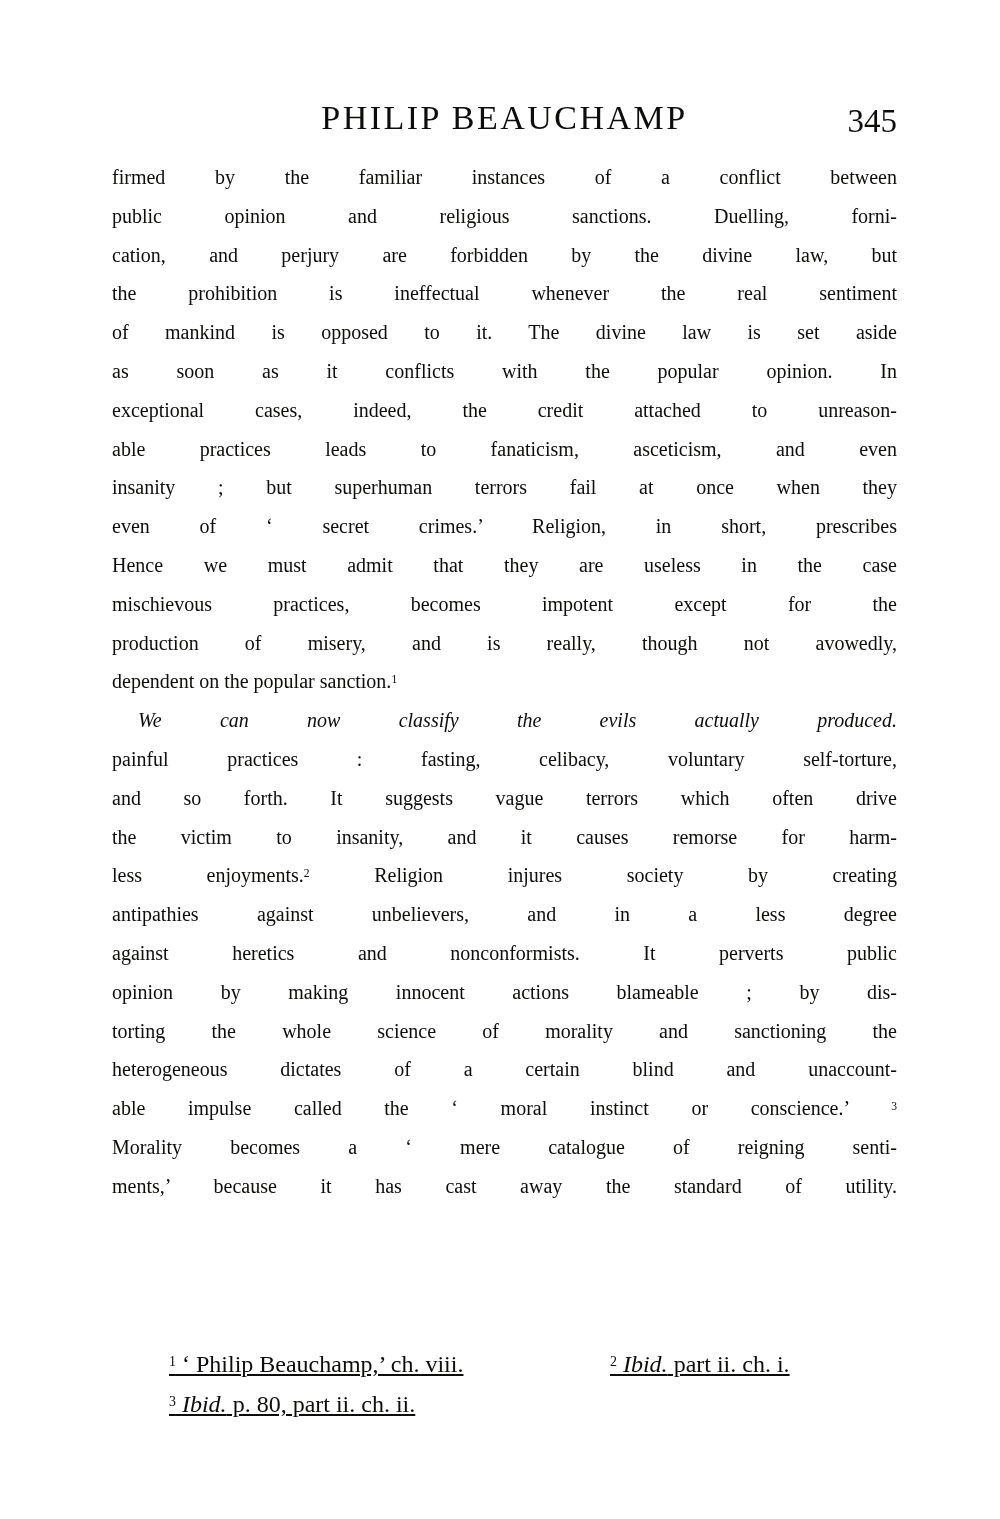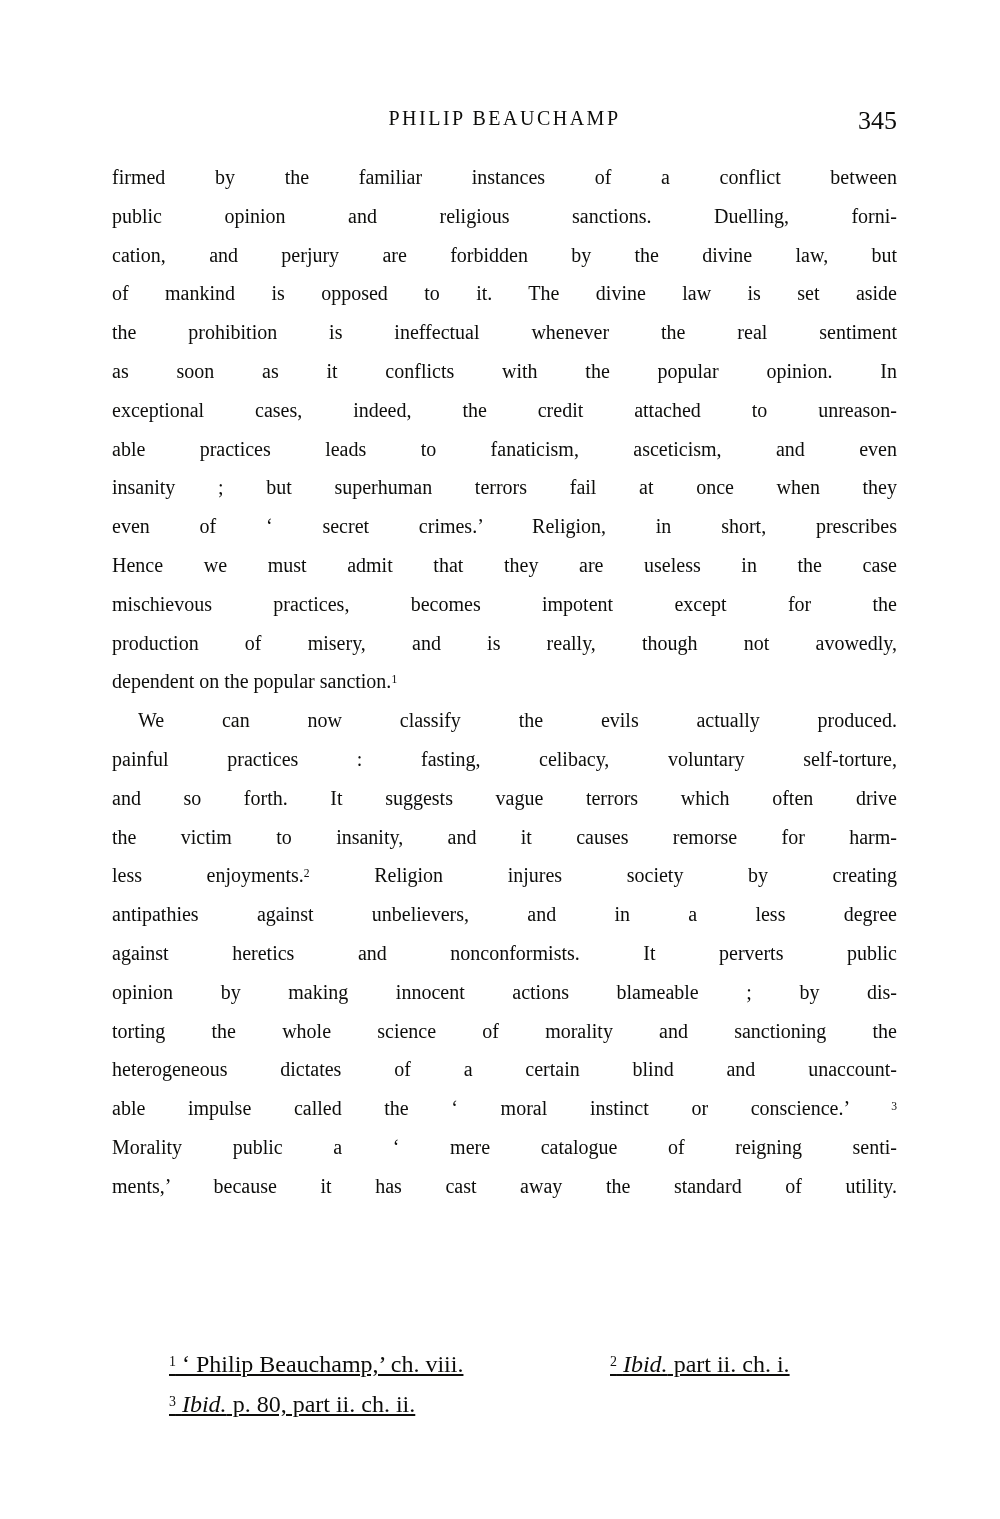--- a/index.html
+++ b/index.html
@@ -19,44 +19,44 @@
   .running-head {
     position: absolute;
     left: 112px;
     top: 100px;
     width: 785px;
     height: 40px;
   }
   .head-title {
     display: block;
     text-align: center;
-    font-size: 20px;
+    font-size: 34px;
     letter-spacing: 2.5px;
     line-height: 36px;
   }
   .page-num {
     position: absolute;
     right: 0;
     top: 3px;
-    font-size: 26px;
+    font-size: 33px;
     line-height: 36px;
   }
 
   
   .body-text {
     position: absolute;
     left: 112px;
     top: 158px;
     width: 785px;
     font-size: 20px;
     line-height: 38.8px;
   }
   .line { text-align: justify; white-space: normal; }
   .line.j { text-align-last: justify; }
-  .line.ind { text-indent: 26px; }
+  .line.ind { text-indent: 26px; font-style: italic; }
 
   sup {
     font-size: 0.58em;
     line-height: 0;
     position: relative;
     top: -0.45em;
     vertical-align: baseline;
   }
 
   
@@ -79,43 +79,43 @@
 
   <header class="running-head">
     <span class="head-title">PHILIP BEAUCHAMP</span>
     <span class="page-num">345</span>
   </header>
 
   <main class="body-text" id="body-text">
       <div class="line j"><span>firmed by the familiar instances of a conflict between</span></div>
       <div class="line j"><span>public opinion and religious sanctions. Duelling, forni-</span></div>
       <div class="line j"><span>cation, and perjury are forbidden by the divine law, but</span></div>
+      <div class="line j"><span>the prohibition is ineffectual whenever the real sentiment</span></div>
       <div class="line j"><span>of mankind is opposed to it. The divine law is set aside</span></div>
-      <div class="line j"><span>the prohibition is ineffectual whenever the real sentiment</span></div>
       <div class="line j"><span>as soon as it conflicts with the popular opinion. In</span></div>
       <div class="line j"><span>exceptional cases, indeed, the credit attached to unreason-</span></div>
       <div class="line j"><span>able practices leads to fanaticism, asceticism, and even</span></div>
       <div class="line j"><span>insanity ; but superhuman terrors fail at once when they</span></div>
       <div class="line j"><span>even of ‘ secret crimes.’ Religion, in short, prescribes</span></div>
       <div class="line j"><span>Hence we must admit that they are useless in the case</span></div>
       <div class="line j"><span>mischievous practices, becomes impotent except for the</span></div>
       <div class="line j"><span>production of misery, and is really, though not avowedly,</span></div>
       <div class="line"><span>dependent on the popular sanction.</span><sup>1</sup></div>
       <div class="line j ind"><span>We can now classify the evils actually produced.</span></div>
       <div class="line j"><span>painful practices : fasting, celibacy, voluntary self-torture,</span></div>
       <div class="line j"><span>and so forth. It suggests vague terrors which often drive</span></div>
       <div class="line j"><span>the victim to insanity, and it causes remorse for harm-</span></div>
       <div class="line j"><span>less enjoyments.</span><sup>2</sup><span> Religion injures society by creating</span></div>
       <div class="line j"><span>antipathies against unbelievers, and in a less degree</span></div>
       <div class="line j"><span>against heretics and nonconformists. It perverts public</span></div>
       <div class="line j"><span>opinion by making innocent actions blameable ; by dis-</span></div>
       <div class="line j"><span>torting the whole science of morality and sanctioning the</span></div>
       <div class="line j"><span>heterogeneous dictates of a certain blind and unaccount-</span></div>
       <div class="line j"><span>able impulse called the ‘ moral instinct or conscience.’ </span><sup>3</sup></div>
-      <div class="line j"><span>Morality public a ‘ mere catalogue of reigning senti-</span></div>
+      <div class="line j"><span>Morality becomes a ‘ mere catalogue of reigning senti-</span></div>
       <div class="line j"><span>ments,’ because it has cast away the standard of utility.</span></div>
     </main>
 
   <section class="footnotes" id="footnotes">
       <div class="fn-row">
         <span class="fn-item" style="left: 57px;"><sup>1</sup><span> ‘ Philip Beauchamp,’ ch. viii.</span></span>
         <span class="fn-item" style="left: 498px;"><sup>2</sup><span> </span><span class="it">Ibid.</span><span> part ii. ch. i.</span></span>
       </div>
       <div class="fn-row">
         <span class="fn-item" style="left: 57px;"><sup>3</sup><span> </span><span class="it">Ibid.</span><span> p. 80, part ii. ch. ii.</span></span>

